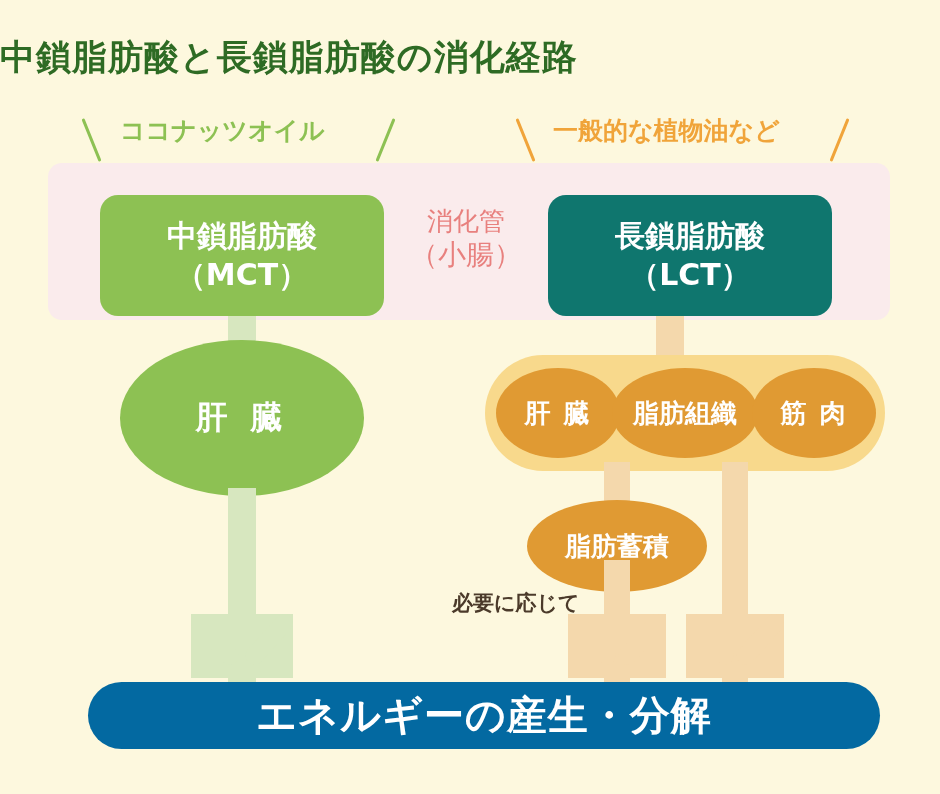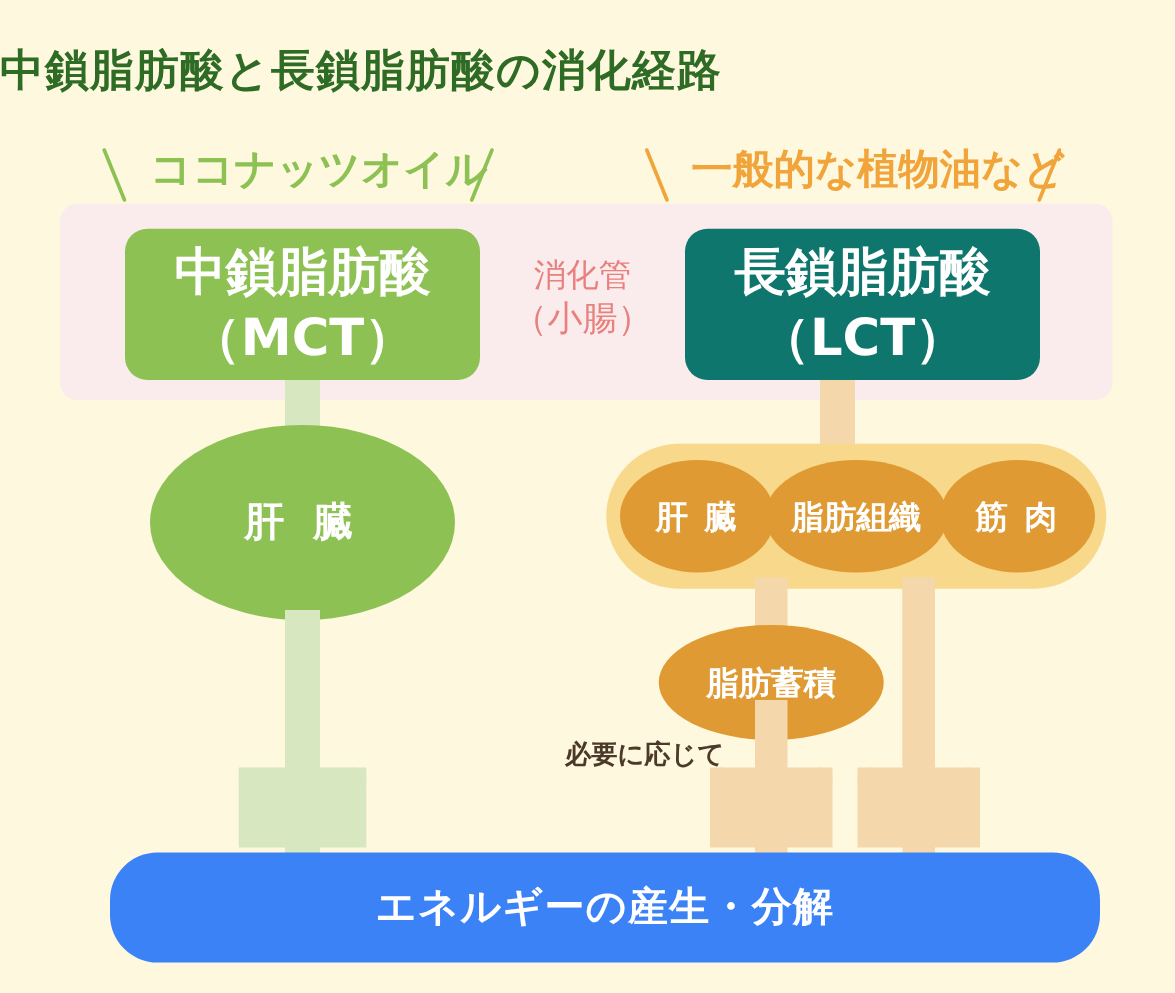--- a/index.html
+++ b/index.html
@@ -20,43 +20,44 @@
     font-size:35px;
     font-weight:bold;
     color:#2E6B24;
     letter-spacing:1px;
     line-height:1.2;
     white-space:nowrap;
   }
 
   
   .source-label{
-    font-size:33px;font-weight:bold;white-space:nowrap;
+    font-size:25px;font-weight:bold;white-space:nowrap;
     line-height:1;
   }
   #src-left{left:120px;top:118px;color:#8DC153;}
   #src-right{left:553px;top:118px;color:#F0A43A;}
   .slash{position:absolute;width:3px;height:46px;border-radius:2px;}
   .slash-green{background:#8DC153;}
   .slash-orange{background:#F0A43A;}
 
   
   #gi-band{
     left:48px;top:163px;width:842px;height:157px;
     background:#FAEBEC;border-radius:14px;
   }
 
   
   .fat-box{
     border-radius:18px;
     display:flex;align-items:center;justify-content:center;
     flex-direction:column;
-    color:#FFFFFF;font-weight:bold;font-size:41px;
+    color:#FFFFFF;font-weight:bold;font-size:30px;
     line-height:1.28;text-align:center;
     white-space:nowrap;
+    margin-top:12px;
   }
   #mct-box{left:100px;top:183px;width:284px;height:121px;background:#8DC153;}
   #lct-box{left:548px;top:183px;width:284px;height:121px;background:#0f766e;}
 
   #gi-text{
     left:396px;top:206px;width:140px;
     text-align:center;color:#E8807E;font-weight:normal;
     line-height:1.22;
   }
   #gi-text .l1{font-size:26px;display:block;}
@@ -118,24 +119,24 @@
   
   #arrow-fat-shaft{left:604px;top:560px;width:26px;height:124px;}
   #arrow-fat-head{left:568px;top:614px;width:98px;height:64px;}
 
   
   #arrow-muscle-shaft{left:722px;top:462px;width:26px;height:222px;}
   #arrow-muscle-head{left:686px;top:614px;width:98px;height:64px;}
 
   
   #energy-banner{
-    left:88px;top:682px;width:792px;height:88px;
-    background:#3b82f6;border-radius:38px;
+    left:88px;top:682px;width:792px;height:67px;
+    background:#0369a1;border-radius:38px;
     display:flex;align-items:center;justify-content:center;
-    color:#FFFFFF;font-weight:bold;font-size:32px;letter-spacing:1px;
+    color:#FFFFFF;font-weight:bold;font-size:40px;letter-spacing:1px;
     white-space:nowrap;
   }
 </style>
 </head>
 <body>
 
 <div class="stage">
 
   <div class="abs" id="page-title">中鎖脂肪酸と長鎖脂肪酸の消化経路</div>
 

